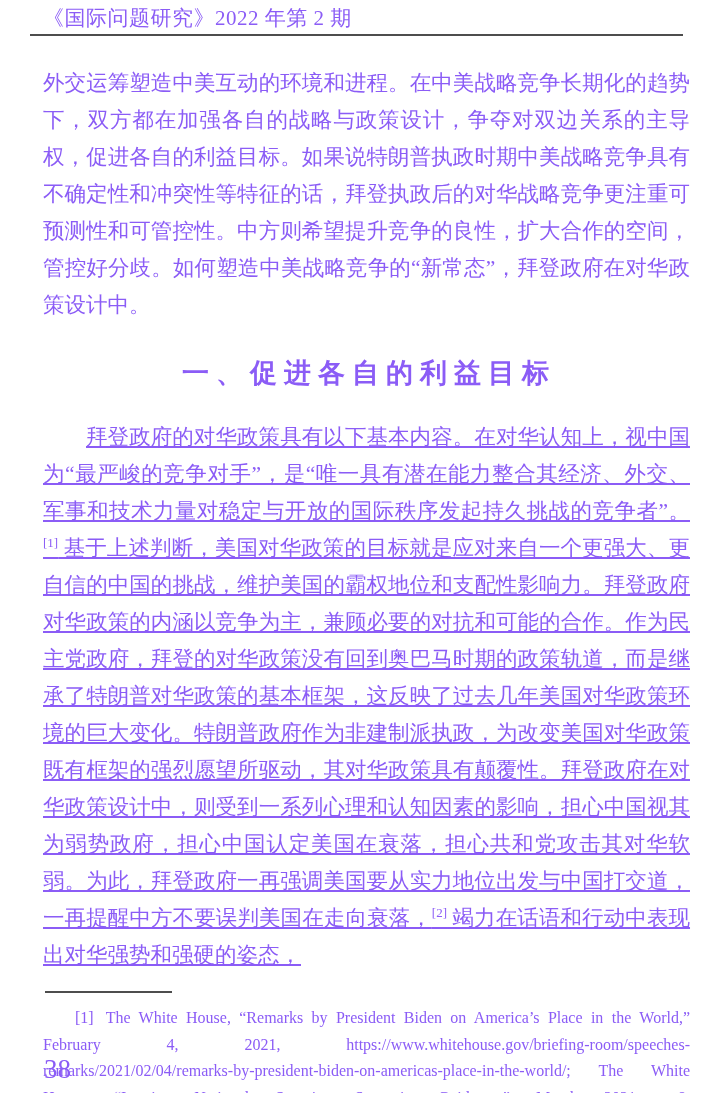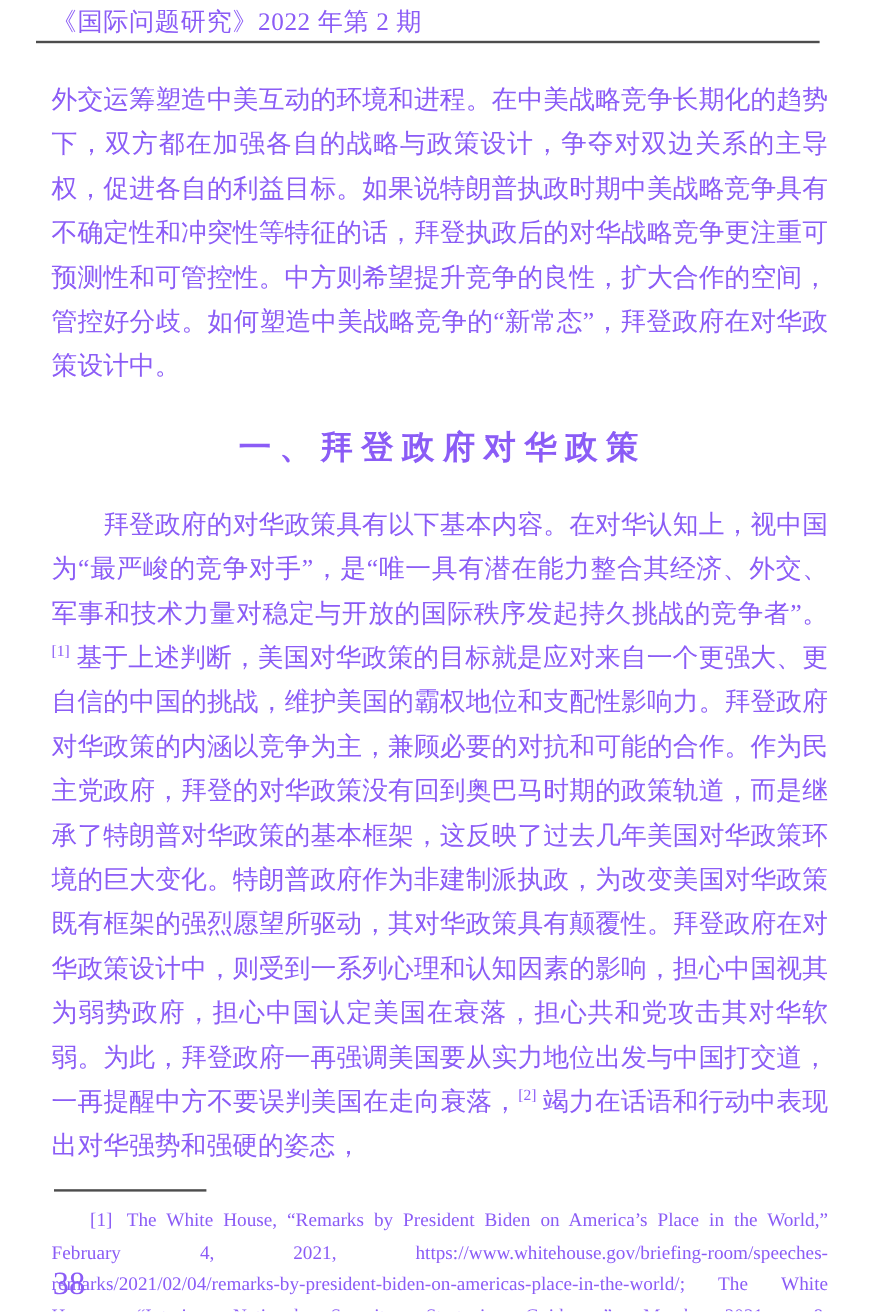--- a/index.html
+++ b/index.html
@@ -40,20 +40,21 @@
     text-justify: inter-ideograph;
   }
   .para {
     margin: 0;
   }
   .para-first {
     margin-top: 29px;
   }
   .para-indent {
     text-indent: 2em;
+    text-decoration: underline;
   }
   .fn-ref {
     font-size: 13px;
     vertical-align: super;
     line-height: 0;
     letter-spacing: 0;
   }
   
   .section-heading {
     margin: 31px 38px 28px 43px;
@@ -99,21 +100,21 @@
 <div class="page">
 
   <div class="running-head">《国际问题研究》2022 年第 2 期</div>
 
   <div class="head-rule"></div>
 
   <div class="body-text">
 
     <p class="para para-first">外交运筹塑造中美互动的环境和进程。在中美战略竞争长期化的趋势下，双方都在加强各自的战略与政策设计，争夺对双边关系的主导权，促进各自的利益目标。如果说特朗普执政时期中美战略竞争具有不确定性和冲突性等特征的话，拜登执政后的对华战略竞争更注重可预测性和可管控性。中方则希望提升竞争的良性，扩大合作的空间，管控好分歧。如何塑造中美战略竞争的“新常态”，拜登政府在对华政策设计中。</p>
 
-    <h2 class="section-heading">一、拜登政府对华政策</h2>
+    <h2 class="section-heading">一、促进各自的利益目标</h2>
 
     <p class="para para-indent"><span>拜登政府的对华政策具有以下基本内容。在对华认知上，视中国为“最严峻的竞争对手”，是“唯一具有潜在能力整合其经济、外交、军事和技术力量对稳定与开放的国际秩序发起持久挑战的竞争者”。</span><sup class="fn-ref">[1]</sup><span> 基于上述判断，美国对华政策的目标就是应对来自一个更强大、更自信的中国的挑战，维护美国的霸权地位和支配性影响力。拜登政府对华政策的内涵以竞争为主，兼顾必要的对抗和可能的合作。作为民主党政府，拜登的对华政策没有回到奥巴马时期的政策轨道，而是继承了特朗普对华政策的基本框架，这反映了过去几年美国对华政策环境的巨大变化。特朗普政府作为非建制派执政，为改变美国对华政策既有框架的强烈愿望所驱动，其对华政策具有颠覆性。拜登政府在对华政策设计中，则受到一系列心理和认知因素的影响，担心中国视其为弱势政府，担心中国认定美国在衰落，担心共和党攻击其对华软弱。为此，拜登政府一再强调美国要从实力地位出发与中国打交道，一再提醒中方不要误判美国在走向衰落，</span><sup class="fn-ref">[2]</sup><span> 竭力在话语和行动中表现出对华强势和强硬的姿态，</span></p>
   </div>
 
   <div class="footnote-sep"></div>
 
   <div class="footnotes">
 
     <p class="footnote"><span class="fn-marker">[1]</span><span>The White House, “Remarks by President Biden on America’s Place in the World,” February 4, 2021, https://www.whitehouse.gov/briefing-room/speeches-remarks/2021/02/04/remarks-by-president-biden-on-americas-place-in-the-world/; The White House, “Interim National Security Strategic Guidance,” March 2021, p.8, https://www.whitehouse.gov/wp-content/uploads/2021/03/NSC-1v2.pdf.</span></p>
 

